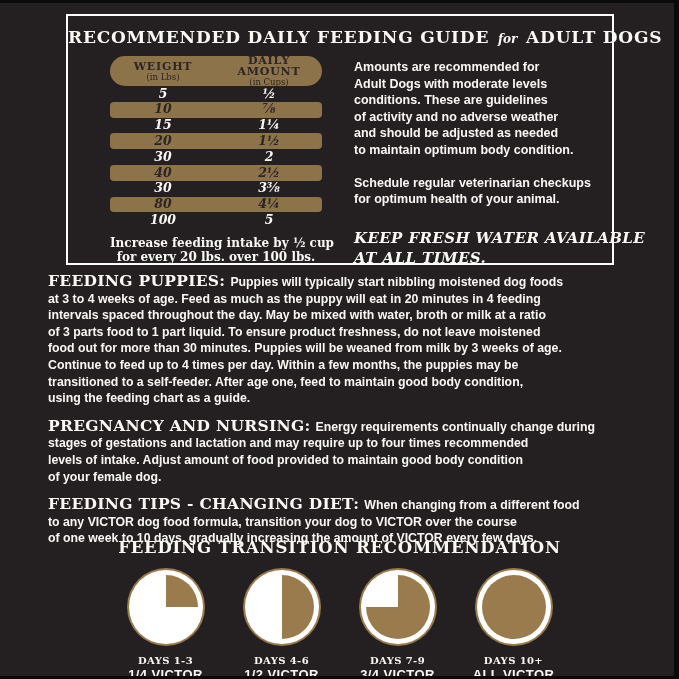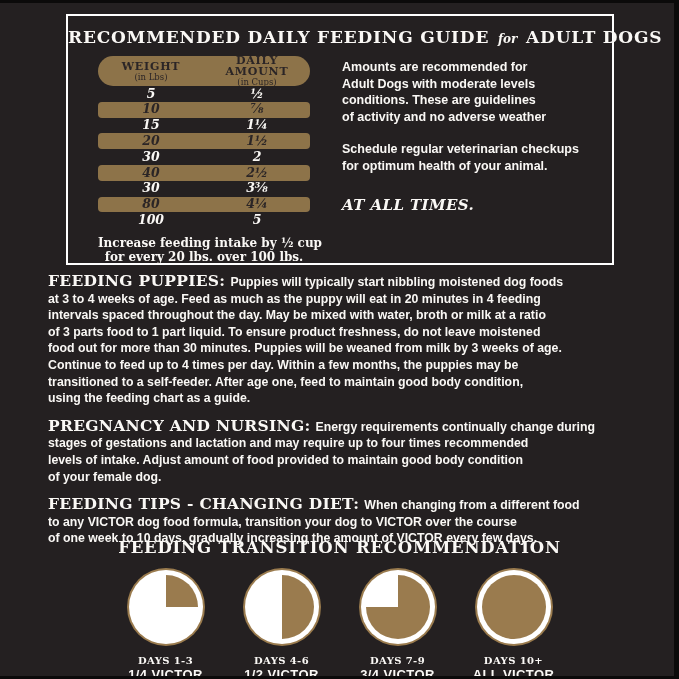--- a/index.html
+++ b/index.html
@@ -9,21 +9,21 @@
   .edge-r{right:0;top:0;width:5px;height:100%;}
   .edge-b{left:0;bottom:0;width:100%;height:3px;}
   .edge-t{left:0;top:0;width:100%;height:3px;}
 
   
   .top-box{position:absolute;left:66px;top:14px;width:548px;height:251px;
            border:2px solid #ffffff;box-sizing:border-box;}
   .title{margin:11px 0 0 0;text-align:center;font-family:"DejaVu Serif",serif;font-weight:bold;
          font-size:17px;letter-spacing:.8px;white-space:nowrap;}
   .title .for{font-style:italic;font-size:12px;letter-spacing:0;padding:0 2px;}
-  .box-cols{display:flex;padding:9px 14px 0 30px;box-sizing:border-box;}
+  .box-cols{display:flex;padding:9px 14px 0 30px;box-sizing:border-box;margin-left:12px;}
 
   
   .table-col{width:212px;flex:0 0 212px;}
   .thead{display:flex;height:30px;background:var(--tan,#8d7349);border-radius:15px;
          align-items:center;color:var(--ink-dark,#2b2526);}
   .th{flex:1;text-align:center;line-height:1;}
   .th-title{font-family:"DejaVu Serif",serif;font-weight:bold;font-size:11px;letter-spacing:.8px;}
   .th-sub{font-family:"DejaVu Serif",serif;font-size:8.5px;margin-top:1px;}
   .trow{display:flex;height:15.8px;align-items:center;font-family:"DejaVu Serif",serif;
         font-weight:bold;font-style:italic;font-size:12.5px;}
@@ -125,26 +125,29 @@
           <div>for every 20 lbs. over 100 lbs.</div>
         </div>
       </div>
 
       <div class="side-col">
         <div class="side-para">
           <div>Amounts are recommended for</div>
           <div>Adult Dogs with moderate levels</div>
           <div>conditions. These are guidelines</div>
           <div>of activity and no adverse weather</div>
+          <div>and should be adjusted as needed</div>
+          <div>to maintain optimum body condition.</div>
         </div>
         <div class="side-para">
           <div>Schedule regular veterinarian checkups</div>
           <div>for optimum health of your animal.</div>
         </div>
         <div class="side-para water">
+          <div>KEEP FRESH WATER AVAILABLE</div>
           <div>AT ALL TIMES.</div>
         </div>
       </div>
     </div>
   </div>
 
   <div class="sections">
     <div class="sec">
       <div class="line"><span class="sec-head">FEEDING PUPPIES:</span><span>Puppies will typically start nibbling moistened dog foods</span></div>
       <div class="line">at 3 to 4 weeks of age. Feed as much as the puppy will eat in 20 minutes in 4 feeding</div>

